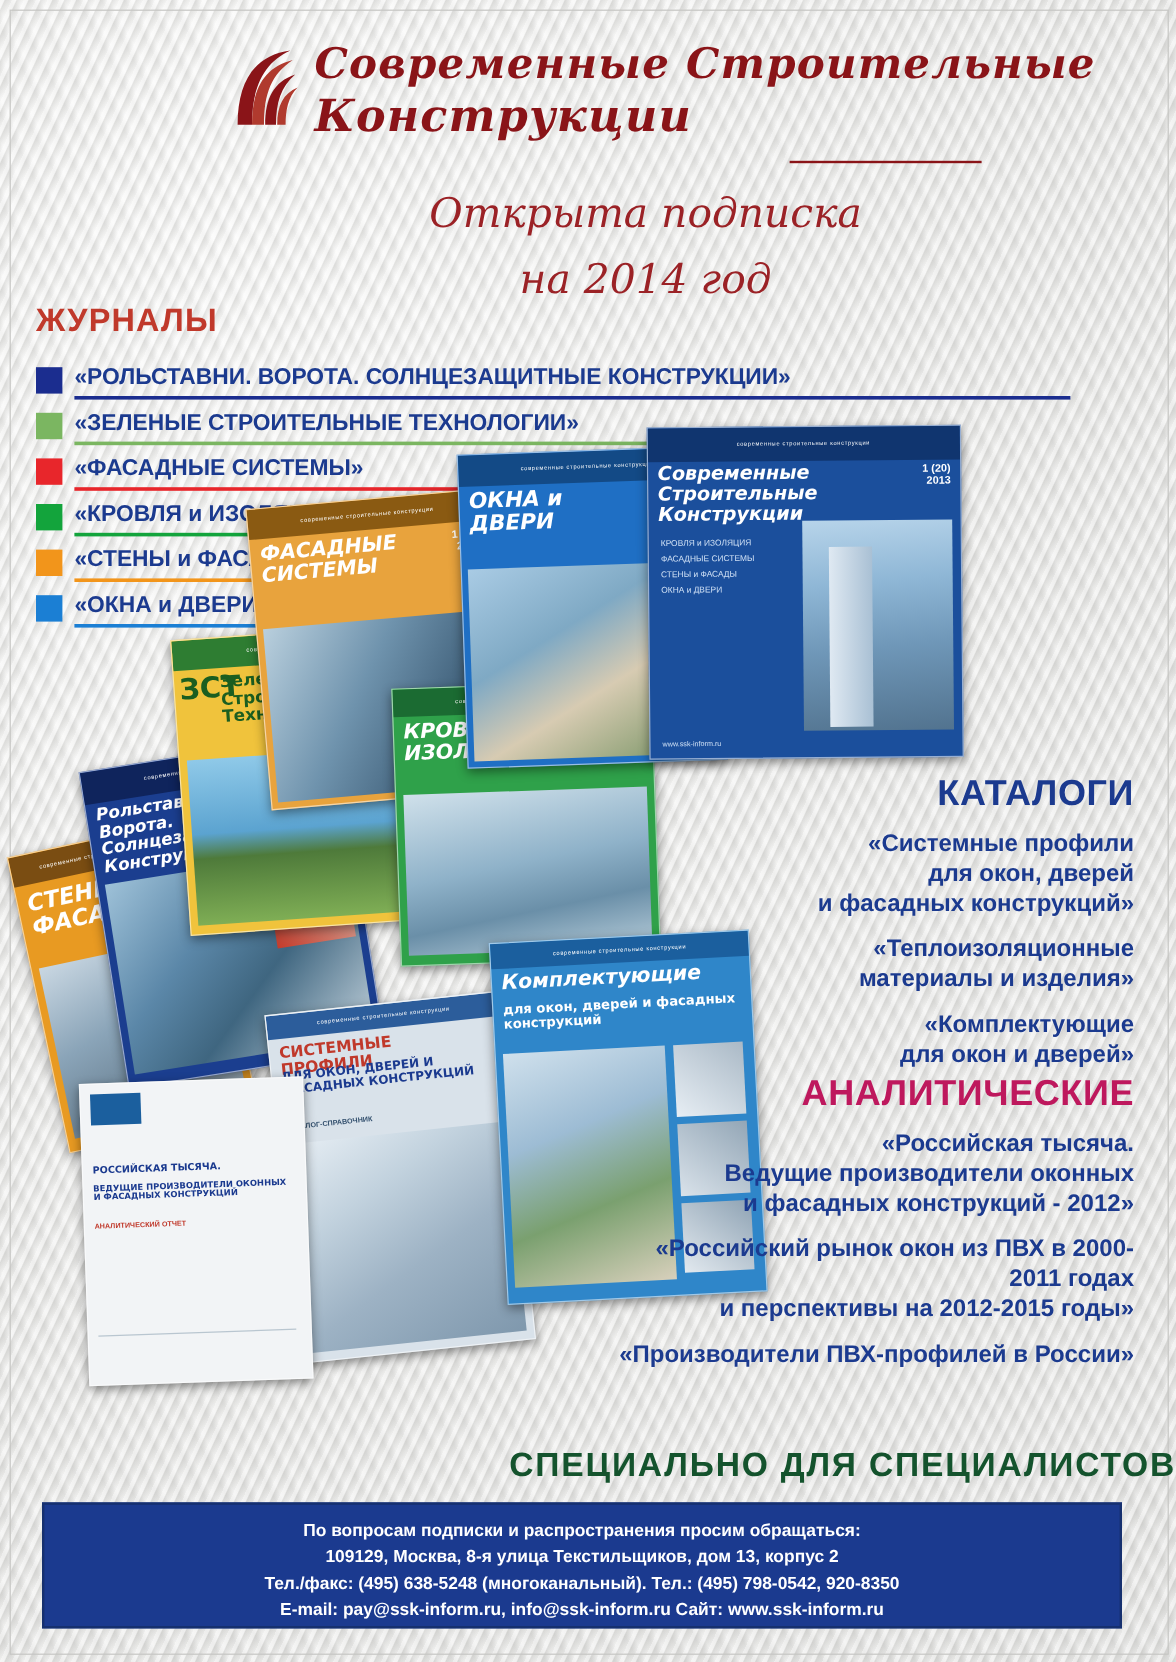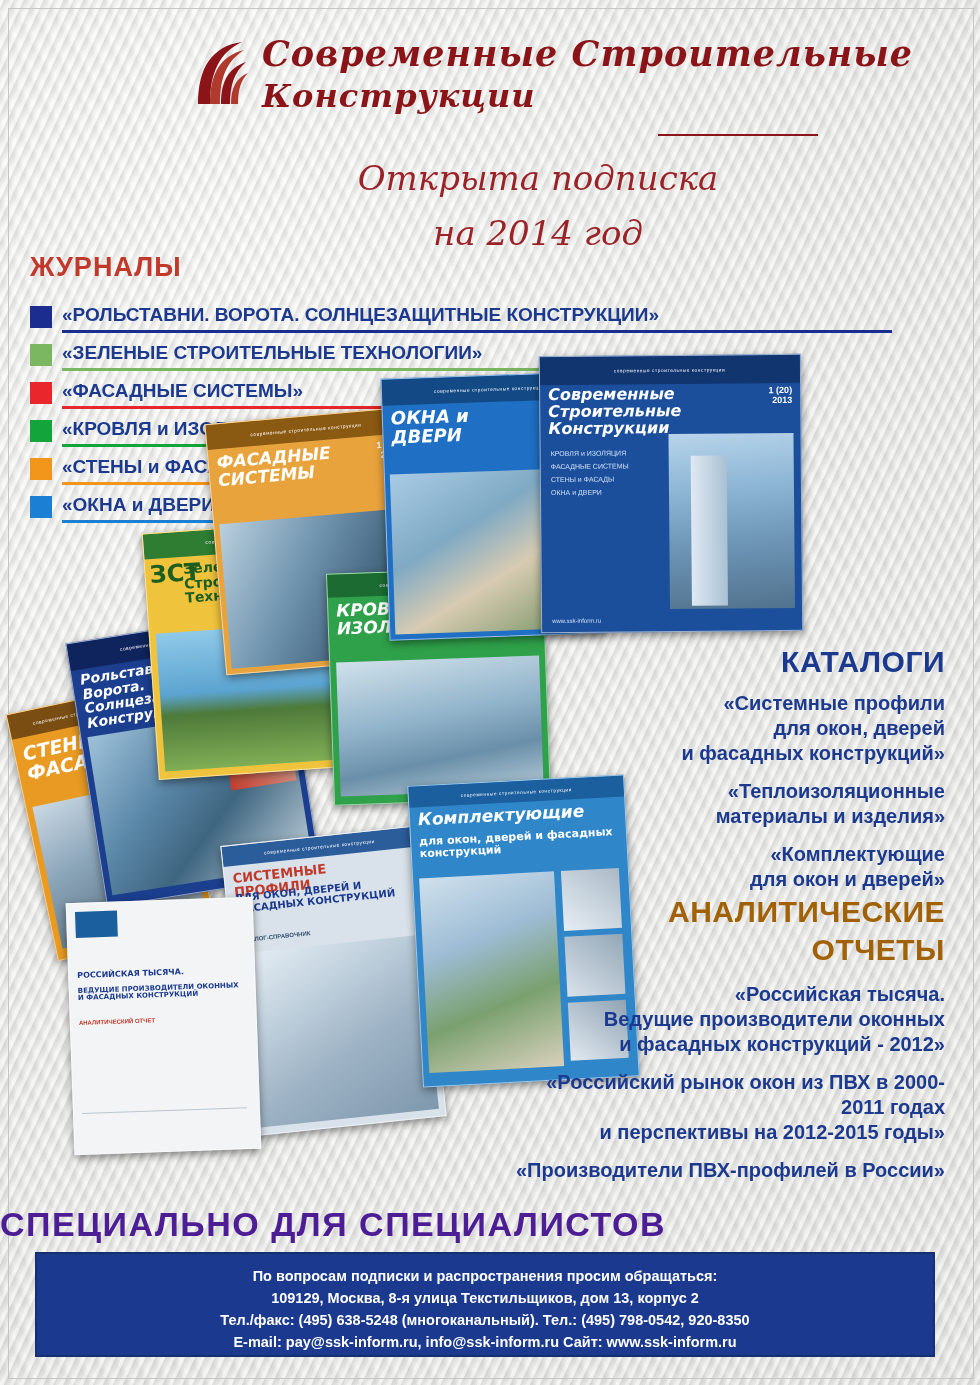--- a/index.html
+++ b/index.html
@@ -27,21 +27,21 @@
   .logo-wrap{position:absolute;left:190px;top:34px;width:640px;height:95px;}
   .logo-mark{position:absolute;left:0;top:4px;width:62px;height:70px;}
   .logo-text{position:absolute;left:72px;top:0;width:560px;}
   .logo-l1,.logo-l2{
     font-family:"DejaVu Serif", serif;
     font-style:italic;font-weight:bold;
     color:#8a1418;letter-spacing:1px;
     white-space:nowrap;
   }
   .logo-l1{font-size:35px;line-height:40px;}
-  .logo-l2{font-size:32px;line-height:40px;margin-top:2px;}
+  .logo-l2{font-size:37px;line-height:40px;margin-top:2px;}
   .logo-rule{position:absolute;left:468px;top:100px;width:160px;height:2px;background:#8a1418;}
 
   .sub1,.sub2{
     position:absolute;width:100%;text-align:center;
     font-family:"DejaVu Serif", serif;font-style:italic;
     color:#9b2226;
   }
   .sub1{top:158px;font-size:34px;left:48px;}
   .sub2{top:213px;font-size:34px;left:48px;}
 
@@ -93,30 +93,30 @@
   .m-sist{left:205px;top:480px;width:195px;height:290px;background:#d9e2ea;transform:rotate(-6deg);}
   .m-komp{left:385px;top:425px;width:215px;height:300px;background:#2f86c9;transform:rotate(-3deg);}
   .m-tys{left:40px;top:545px;width:185px;height:250px;background:#f2f4f6;transform:rotate(-2deg);}
 
   
   .rcol{position:absolute;right:35px;top:645px;width:345px;text-align:right;}
   .rhead{
     font-size:30px;font-weight:bold;color:#1b3a8f;letter-spacing:.5px;line-height:1.12;
     margin-bottom:12px;
   }
-  .rhead.red{color:#a16207;}
+  .rhead.red{color:#be185d;}
   .ritem{
     font-size:20px;font-weight:bold;color:#1b3a8f;line-height:1.25;margin-bottom:13px;
   }
   .rblock2{position:absolute;right:35px;top:895px;width:430px;text-align:right;}
 
   
   .slogan{
-    position:absolute;left:0;top:1205px;width:100%;text-align:left;
-    font-size:34px;font-weight:bold;color:#4c1d95;letter-spacing:1.5px;
+    position:absolute;left:0;top:1205px;width:100%;text-align:right;
+    font-size:28px;font-weight:bold;color:#14532d;letter-spacing:1.5px;
   }
   .contacts{
     position:absolute;left:35px;top:1252px;width:900px;height:105px;
     background:#1b3a8f;border:2px solid #16306f;
     color:#fff;text-align:center;padding-top:11px;box-sizing:border-box;
   }
   .contacts div{font-size:14.5px;font-weight:bold;line-height:22px;}
 </style>
 </head>
 <body>
@@ -296,21 +296,20 @@
 для окон, дверей
 и фасадных конструкций»</div>
   <div class="ritem" style="white-space:pre-line;">«Теплоизоляционные
 материалы и изделия»</div>
   <div class="ritem" style="white-space:pre-line;">«Комплектующие
 для окон и дверей»</div>
 </div>
 
 <div class="rblock2">
   <div class="rhead red">АНАЛИТИЧЕСКИЕ</div>
-  <div class="rhead red" style="margin-top:-8px;margin-bottom:16px;">ОТЧЕТЫ</div>
   <div class="ritem" style="white-space:pre-line;">«Российская тысяча.
 Ведущие производители оконных
 и фасадных конструкций - 2012»</div>
   <div class="ritem" style="white-space:pre-line;">«Российский рынок окон из ПВХ в 2000-2011 годах
 и перспективы на 2012-2015 годы»</div>
   <div class="ritem" style="white-space:pre-line;">«Производители ПВХ-профилей в России»</div>
 </div>
 
 <div class="slogan">СПЕЦИАЛЬНО ДЛЯ СПЕЦИАЛИСТОВ</div>
 

